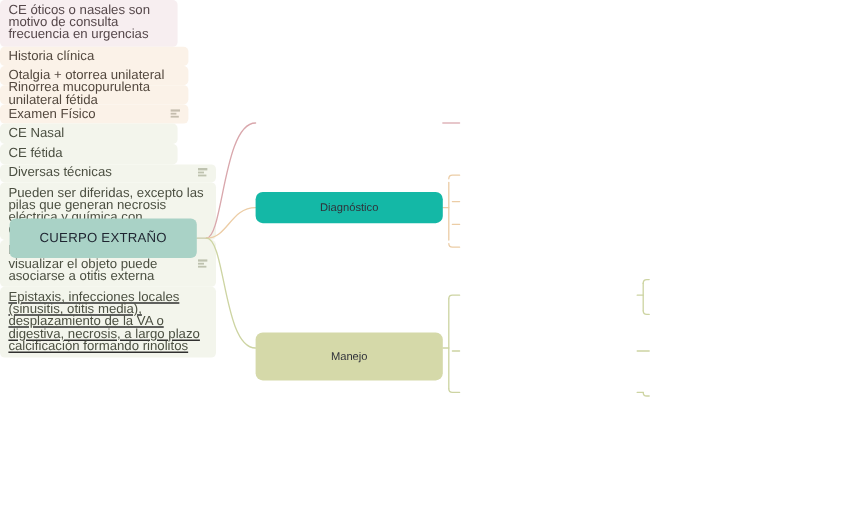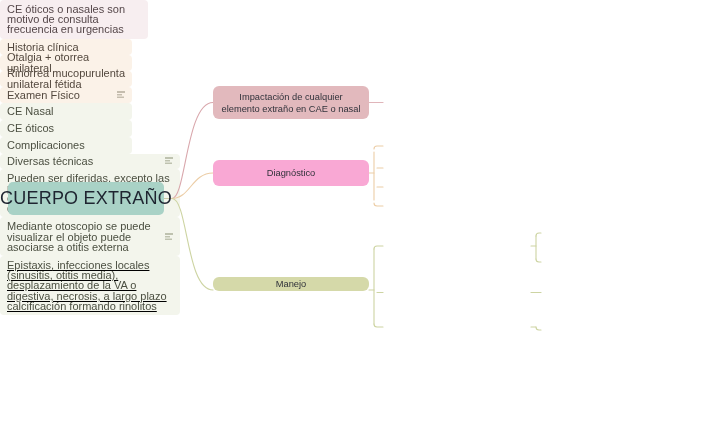--- a/index.html
+++ b/index.html
@@ -38,21 +38,21 @@
   .root {
     left: 8px;
     top: 182px;
     width: 156px;
     height: 33px;
     background: #a9d2c6;
     justify-content: center;
     border-radius: 5px;
   }
   .root span {
-    font-size: 18px;
+    font-size: 11px;
     color: #1e2430;
     letter-spacing: .2px;
     white-space: nowrap;
   }
 
   
   .l1 {
     left: 213px;
     width: 156px;
     justify-content: center;
@@ -65,25 +65,25 @@
     line-height: 12px;
   }
   .n-impact {
     top: 86px;
     height: 33px;
     background: #e2b9bd;
   }
   .n-diag {
     top: 160px;
     height: 26px;
-    background: #f9a8d4;
+    background: #14b8a6;
   }
   .n-manejo {
     top: 277px;
-    height: 14px;
+    height: 40px;
     background: #d5d9a9;
   }
 
   
   .leaf {
     box-sizing: border-box;
     padding: 4px 7px;
     border-radius: 4px;
     display: flex;
     align-items: center;
@@ -109,31 +109,31 @@
 
   .c-impact-note {
     left: 383px;
     top: 90px;
     width: 148px;
     min-height: 26px;
   }
 
   .d-item {
     left: 383px;
-    width: 132px;
+    width: 157px;
     height: 16px;
   }
   .d1 { top: 141px; }
   .d2 { top: 160px; }
   .d3 { top: 179px; }
   .d4 { top: 198px; }
 
   .m-item {
     left: 383px;
-    width: 132px;
+    width: 148px;
     height: 17px;
   }
   .m1 { top: 238px; }
   .m2 { top: 284px; }
   .m3 { top: 319px; }
 
   .r-item {
     left: 541px;
     width: 180px;
   }
@@ -192,26 +192,20 @@
 
       <path d="M531,327 L536,327" stroke="#cdd4a2"></path>
       <path d="M536,327 q0,3 3,3 L541,330" stroke="#cdd4a2"></path>
     </g>
   </svg>
 
   <div class="node root">
     <span>CUERPO EXTRAÑO</span>
   </div>
 
-  <div class="node l1 n-impact">
-    <span>
-      <span>Impactación de cualquier</span><br>
-      <span>elemento extraño en CAE o nasal</span>
-    </span>
-  </div>
 
   <div class="leaf rose-bg c-impact-note">
     <span class="txt">CE óticos o nasales son motivo de consulta frecuencia en urgencias</span>
   </div>
 
   <div class="node l1 n-diag">
     <span>Diagnóstico</span>
   </div>
 
   <div class="leaf orange-bg d-item d1">
@@ -235,24 +229,21 @@
   </div>
 
   <div class="node l1 n-manejo">
     <span>Manejo</span>
   </div>
 
   <div class="leaf green-bg m-item m1">
     <span class="txt">CE Nasal</span>
   </div>
   <div class="leaf green-bg m-item m2">
-    <span class="txt">CE óticos</span>
-  </div>
-  <div class="leaf green-bg m-item m3">
-    <span class="txt">Complicaciones</span>
+    <span class="txt">CE fétida</span>
   </div>
 
   <div class="leaf green-bg r-item r1">
     <span class="txt">Diversas técnicas</span>
     <span class="note-icon">
       <svg width="8" height="8" viewBox="0 0 8 8">
         <rect x="0" y="0" width="8" height="2" fill="#93997e"></rect>
         <rect x="0" y="3" width="5" height="1.5" fill="#93997e"></rect>
         <rect x="0" y="5.5" width="7" height="1.5" fill="#93997e"></rect>
       </svg>

